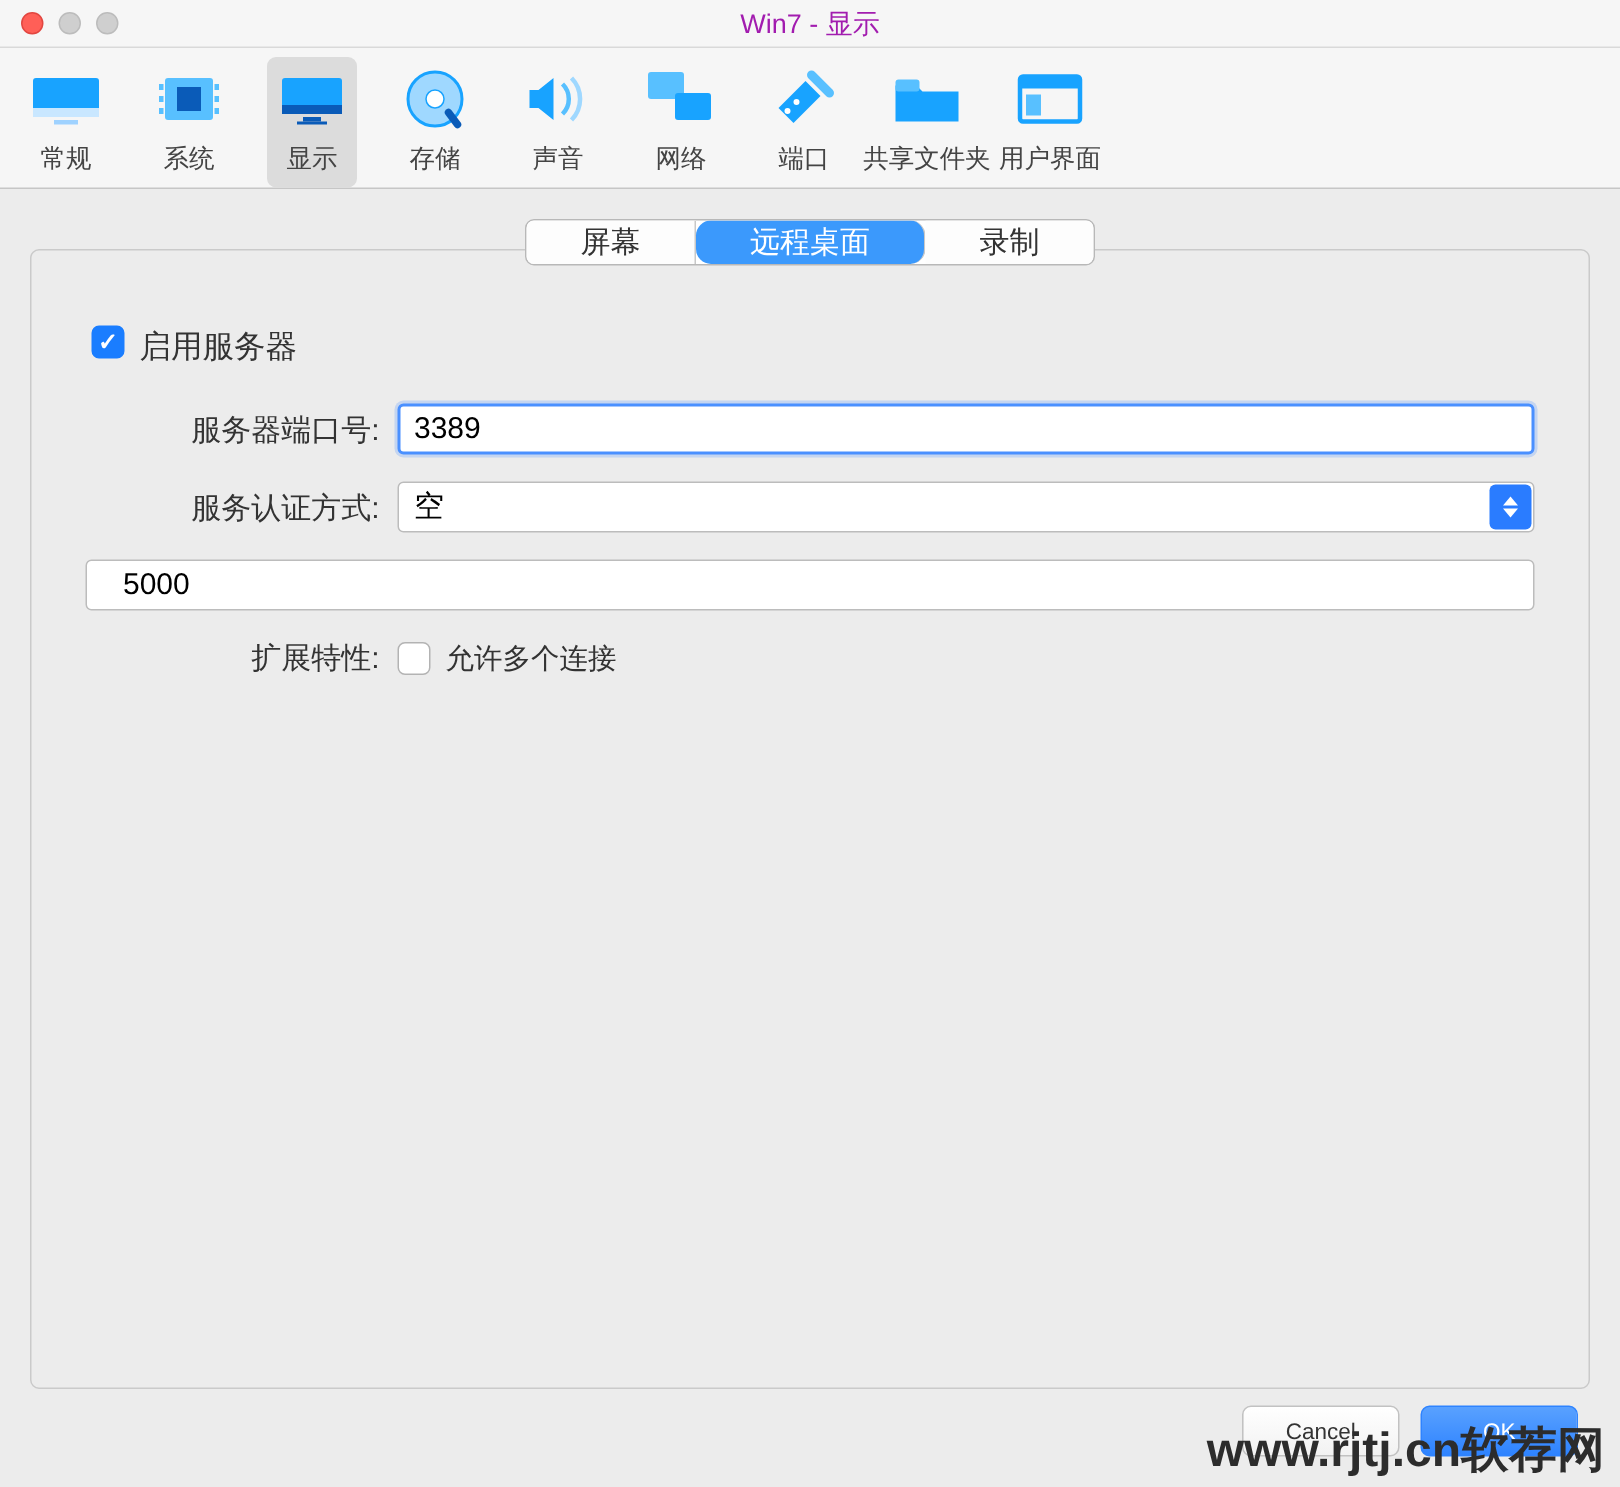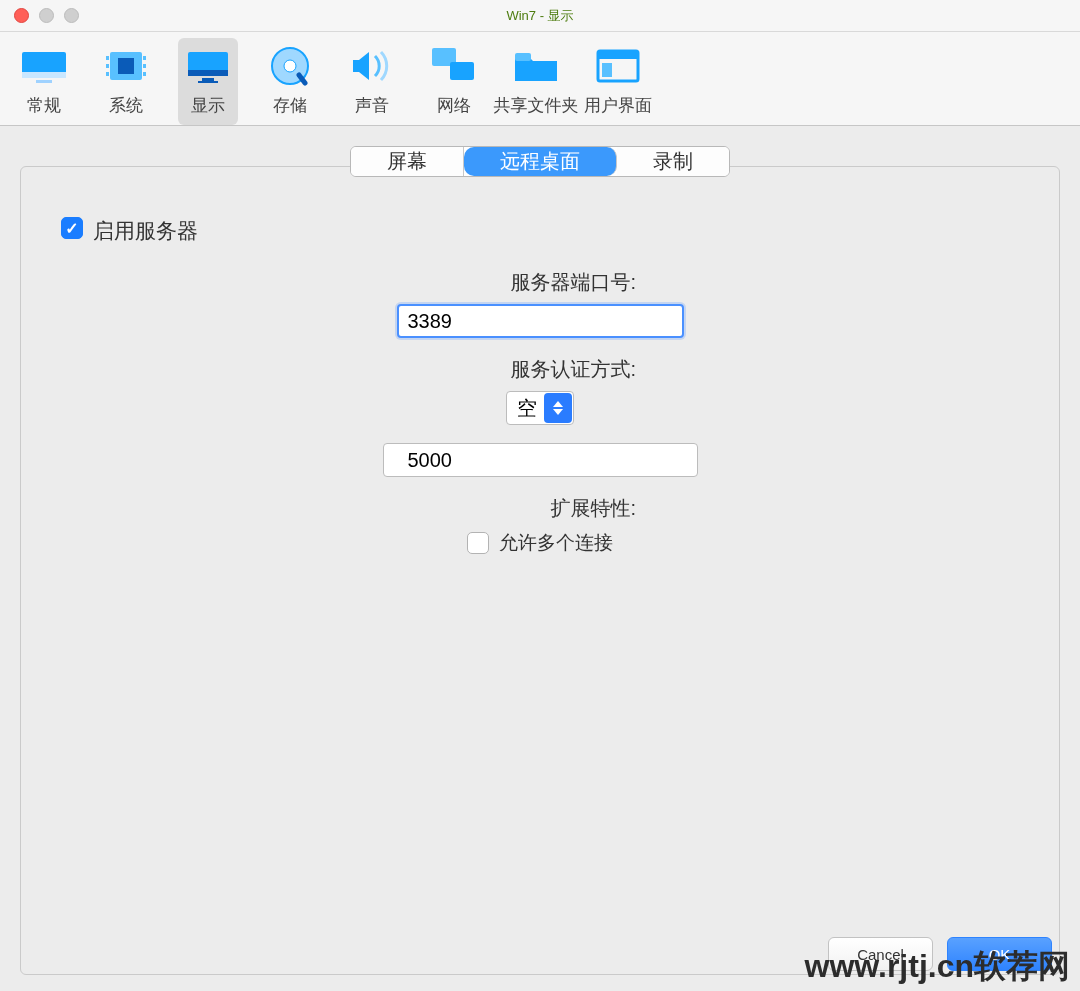--- a/index.html
+++ b/index.html
@@ -26,21 +26,21 @@
       padding-left: 14px;
     }
     .tl {
       width: 15px; height: 15px; border-radius: 50%;
     }
     .tl.red { background: #ff5f57; border: 1px solid #e24640; }
     .tl.yellow { background: #cfcfcf; border: 1px solid #bcbcbc; }
     .tl.green { background: #cfcfcf; border: 1px solid #bcbcbc; }
     .title {
       position: absolute; left: 0; right: 0; text-align: center;
-      font-size: 13px; color: #4d7c0f; pointer-events: none;
+      font-size: 18px; color: #a21caf; pointer-events: none;
     }
     .toolbar {
       display: flex;
       padding: 6px 14px 0 14px;
       gap: 22px;
       background: #f6f6f6;
       border-bottom: 1px solid #c6c6c6;
     }
     .tb-item {
       width: 60px;
@@ -92,21 +92,20 @@
       background: #ececec;
       padding: 50px 36px 400px;
       min-height: 760px;
       position: relative;
     }
     .row {
       display: flex;
       align-items: center;
       margin-bottom: 18px;
       gap: 8px;
-      flex-direction: column;
     }
     .label-col {
       width: 200px;
       text-align: right;
       font-size: 20px;
       color: #333;
       padding-right: 4px;
     }
     .ctrl-col { flex: 1; display: flex; align-items: center; gap: 10px; }
     input[type="text"].field {
@@ -267,20 +266,31 @@
     <div class="tb-icon">
       <svg width="48" height="40" viewBox="0 0 48 40">
           <rect x="2" y="2" width="24" height="18" rx="2" fill="#58c0ff"></rect>
           <rect x="20" y="16" width="24" height="18" rx="2" fill="#18a3ff"></rect>
         </svg>
     </div>
     <div class="tb-label">网络</div>
   </div>
   <div class="tb-item">
     <div class="tb-icon">
+      <svg width="46" height="40" viewBox="0 0 46 40">
+          <path d="M6 26 L24 8 L34 18 L16 36 Z" fill="#18a3ff"></path>
+          <path d="M28 4 L40 16" stroke="#58c0ff" stroke-width="6" stroke-linecap="round"></path>
+          <circle cx="12" cy="28" r="2" fill="#fff"></circle>
+          <circle cx="18" cy="22" r="2" fill="#fff"></circle>
+        </svg>
+    </div>
+    <div class="tb-label">端口</div>
+  </div>
+  <div class="tb-item">
+    <div class="tb-icon">
       <svg width="46" height="38" viewBox="0 0 46 38">
           <path d="M2 10 h14 l4 4 h24 v20 h-42 z" fill="#18a3ff"></path>
           <rect x="2" y="6" width="16" height="8" rx="2" fill="#58c0ff"></rect>
         </svg>
     </div>
     <div class="tb-label">共享文件夹</div>
   </div>
   <div class="tb-item">
     <div class="tb-icon">
       <svg width="44" height="38" viewBox="0 0 44 38">

